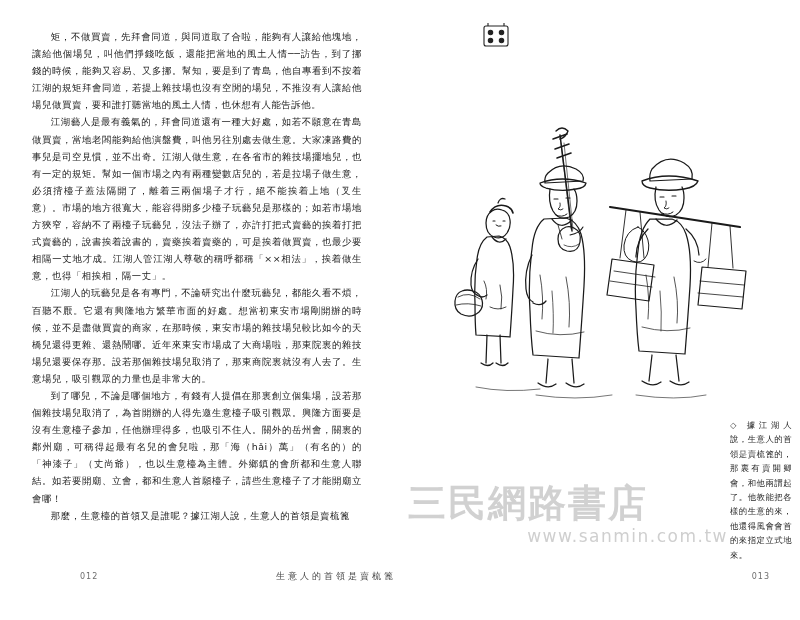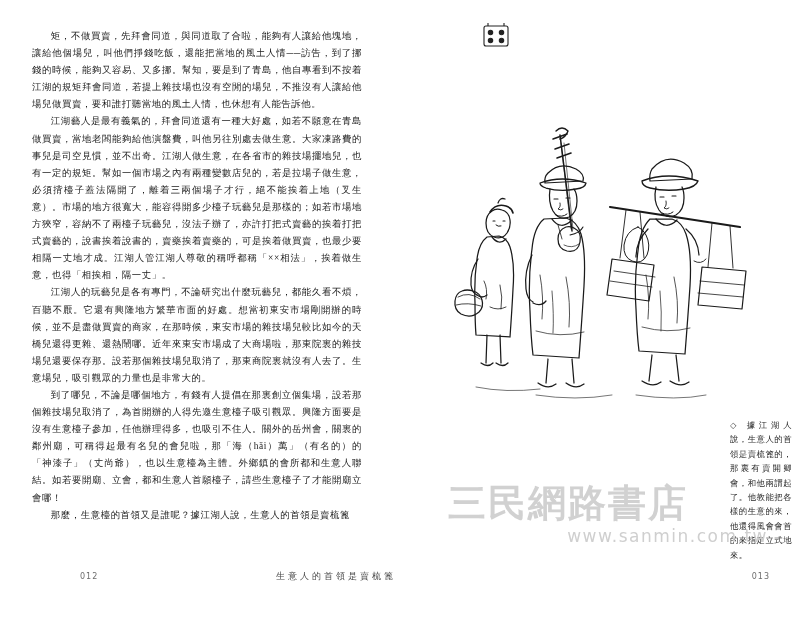--- a/index.html
+++ b/index.html
@@ -32,21 +32,20 @@
     font-size: 9.4px;
     line-height: 17.1px;
     color: #1b1b1b;
     text-align: justify;
     text-justify: inter-character;
     letter-spacing: 0.6px;
   }
   .body-text p {
     margin: 0;
     text-indent: 2em;
-    font-family: Liberation Serif, serif;
   }
   .folio-left {
     position: absolute;
     left: 32px;
     top: 572px;
     font-size: 8px;
     color: #6d6d6d;
     letter-spacing: 1px;
     font-family: "DejaVu Sans", sans-serif;
     padding-left: 48px;
@@ -96,21 +95,20 @@
   }
   .illus svg { display: block; }
   
   .watermark {
     position: absolute;
     left: 408px;
     top: 482px;
     width: 320px;
     pointer-events: none;
     text-align: left;
-    margin-left: 40px;
   }
   .wm-main {
     font-family: "DejaVu Sans", sans-serif;
     font-size: 38px;
     font-weight: bold;
     color: #cfcfcf;
     letter-spacing: 2px;
     line-height: 42px;
     opacity: .95;
   }

